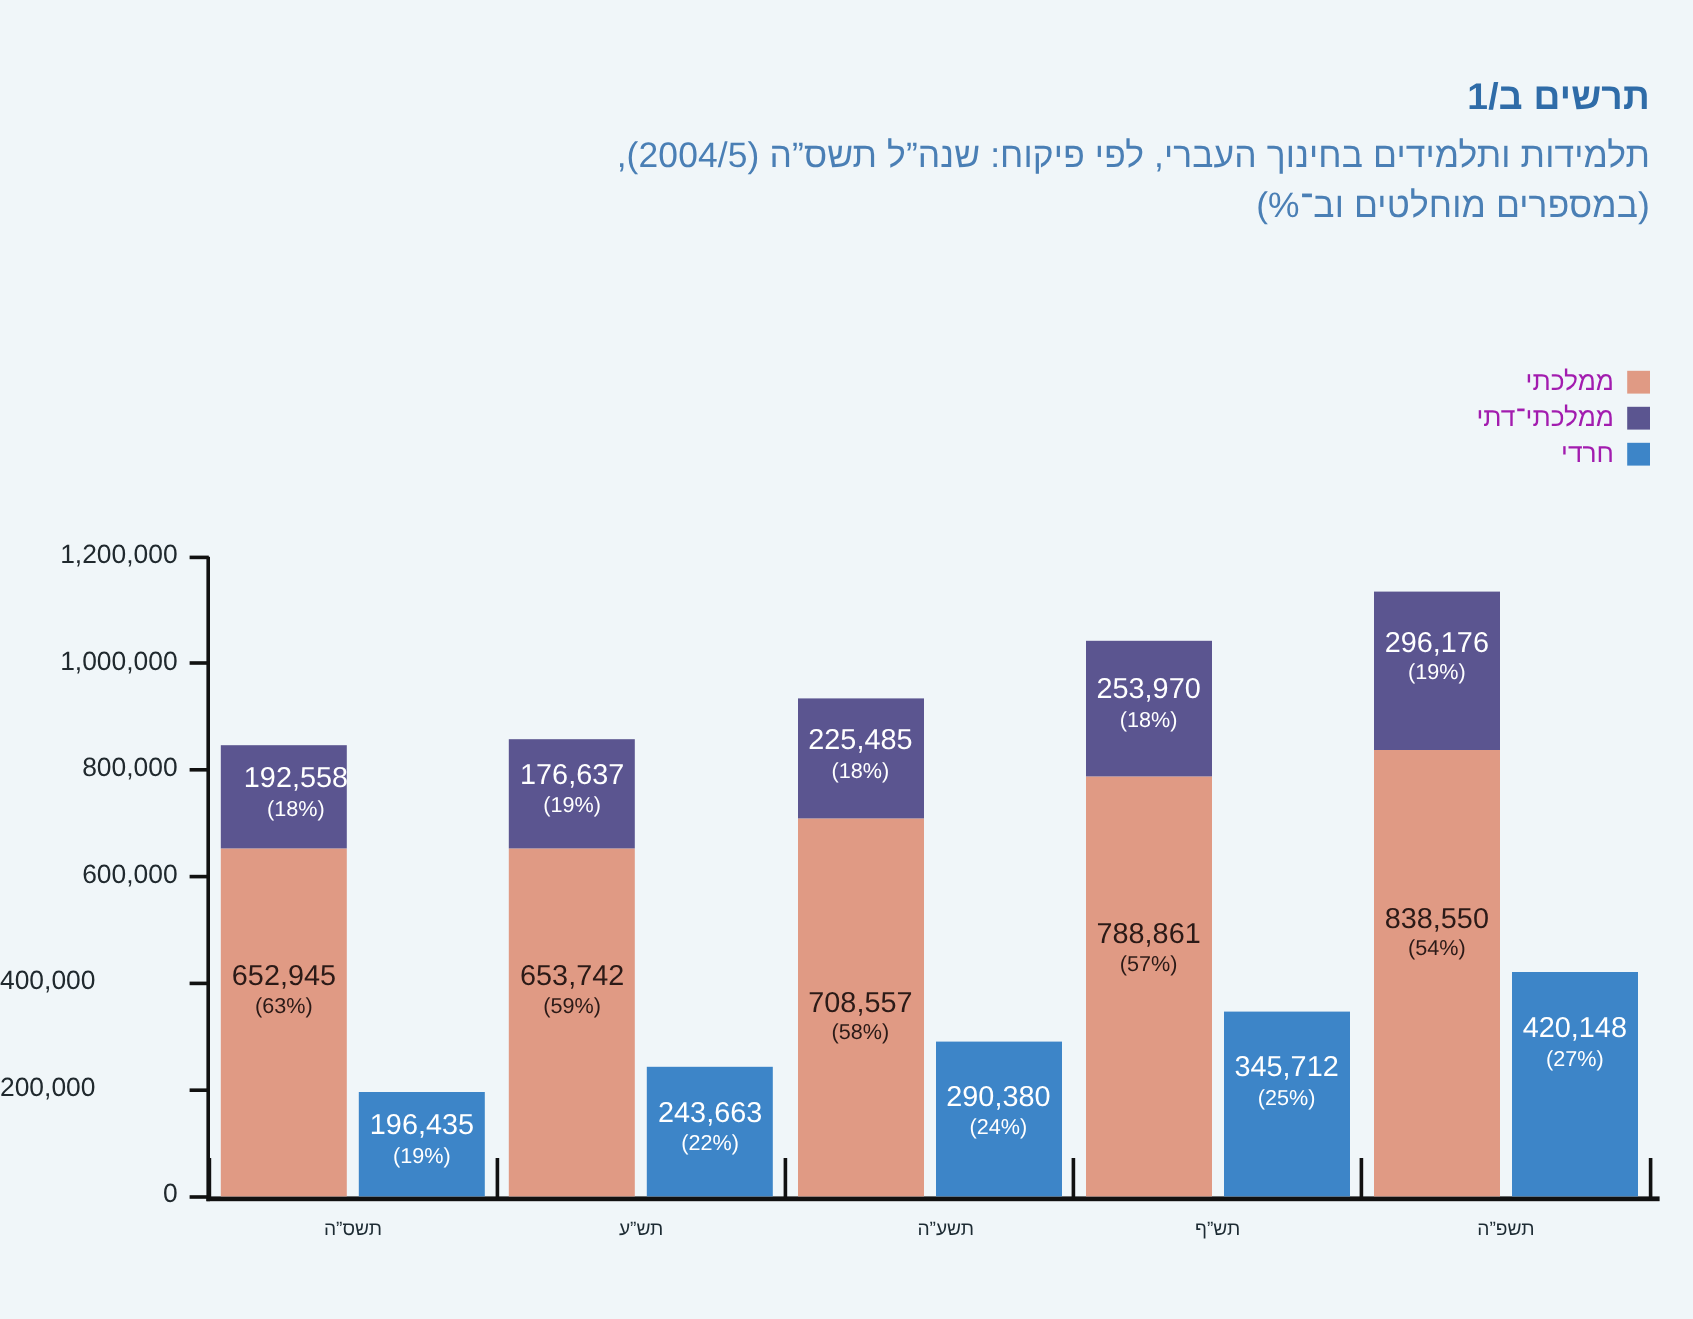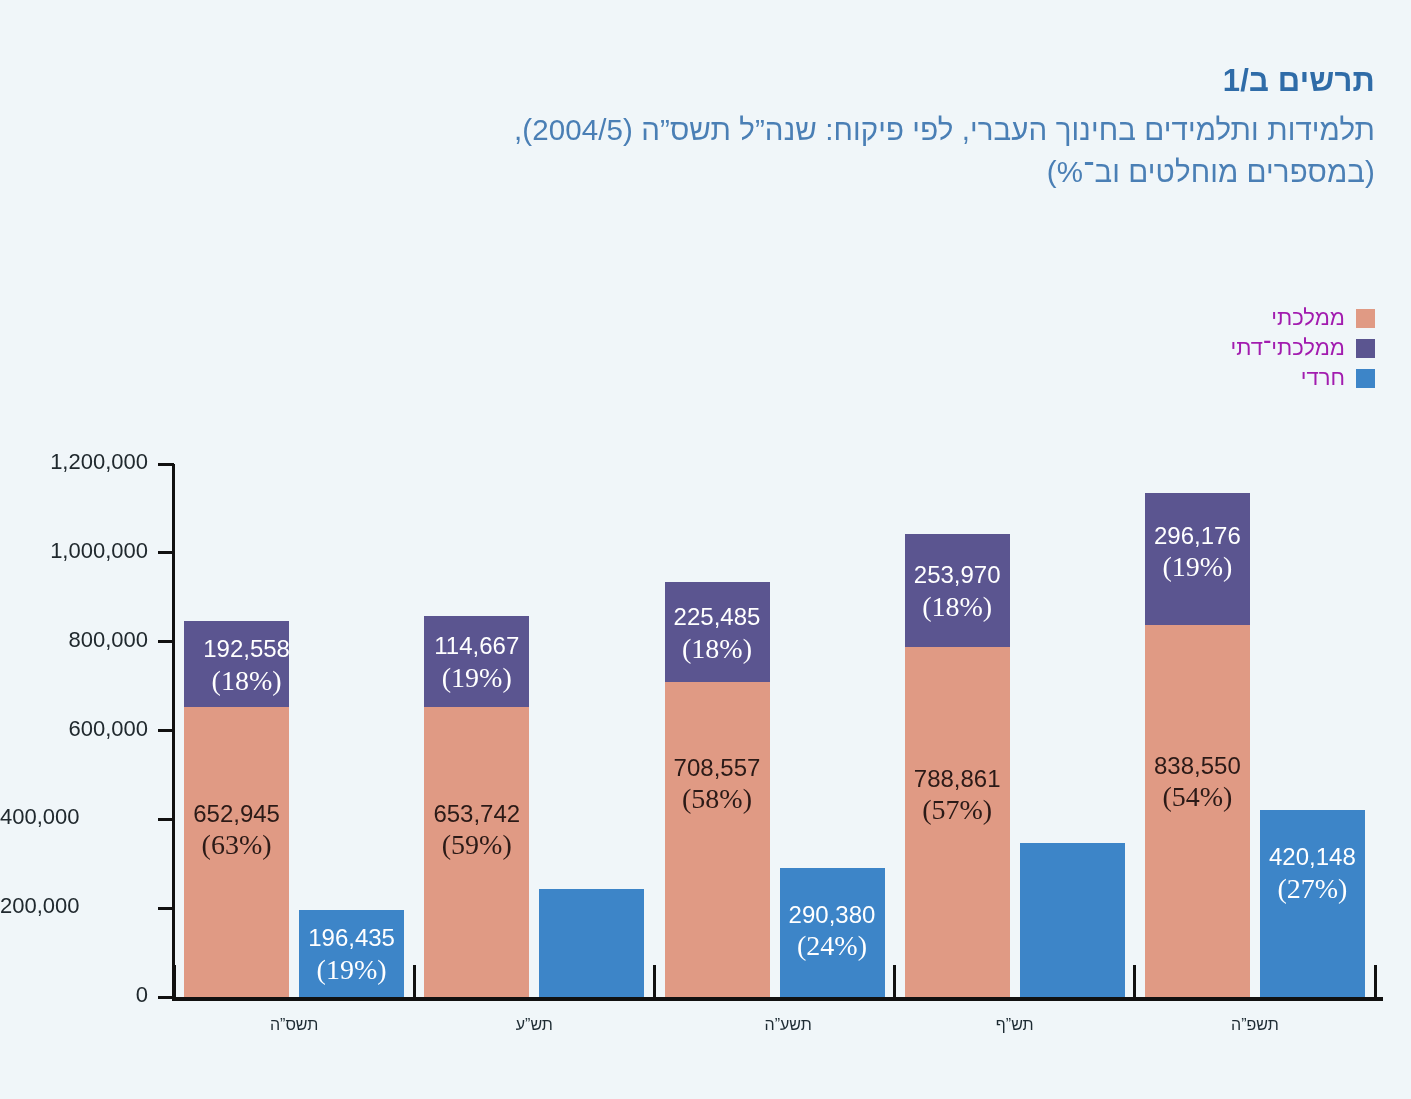--- a/index.html
+++ b/index.html
@@ -112,21 +112,21 @@
 
   .bar-label {
     position: absolute;
     text-align: center;
     direction: ltr;
     line-height: 1.18;
     white-space: nowrap;
     pointer-events: none;
   }
   .bar-label .v { display: block; font-size: 24px; }
-  .bar-label .p { display: block; font-size: 28px; font-family: Liberation Serif, serif; }
+  .bar-label .p { display: block; font-size: 18px; }
   .bar-label.light .v, .bar-label.light .p { color: #ffffff; }
   .bar-label.dark  .v, .bar-label.dark  .p { color: #2b1a17; }
 </style>
 </head>
 <body>
 
 <div id="page">
 
   <div id="header-block">
     <div id="chart-number">תרשים ב/1</div>
@@ -187,55 +187,63 @@
       </div>
       <div class="bar-label light" style="left: 287.1px; top: 924.375px; width: 129px;">
         <span class="v">196,435</span>
         <span class="p">(19%)</span>
       </div>
       <div class="xtick-label" style="left: 174px; top: 1016px; width: 240.2px;">תשס”ה</div>
       <div class="bar" style="left: 424.3px; top: 706.63px; width: 105px; height: 290.37px; background: rgb(224, 154, 132);"></div>
       <div class="bar" style="left: 424.3px; top: 616.016px; width: 105px; height: 90.6131px; background: rgb(91, 85, 144);"></div>
       <div class="bar" style="left: 539.3px; top: 888.773px; width: 105px; height: 108.227px; background: rgb(61, 133, 200);"></div>
       <div class="bar-label light" style="left: 412.3px; top: 632.323px; width: 129px;">
-        <span class="v">114,667</span>
+        <span class="v">176,637</span>
         <span class="p">(19%)</span>
       </div>
       <div class="bar-label dark" style="left: 412.3px; top: 799.585px; width: 129px;">
         <span class="v">653,742</span>
         <span class="p">(59%)</span>
+      </div>
+      <div class="bar-label light" style="left: 527.3px; top: 913.887px; width: 129px;">
+        <span class="v">243,663</span>
+        <span class="p">(22%)</span>
       </div>
       <div class="xtick-label" style="left: 414.2px; top: 1016px; width: 240.2px;">תש”ע</div>
       <div class="bar" style="left: 664.5px; top: 682.283px; width: 105px; height: 314.717px; background: rgb(224, 154, 132);"></div>
       <div class="bar" style="left: 664.5px; top: 582.13px; width: 105px; height: 100.153px; background: rgb(91, 85, 144);"></div>
       <div class="bar" style="left: 779.5px; top: 868.023px; width: 105px; height: 128.977px; background: rgb(61, 133, 200);"></div>
       <div class="bar-label light" style="left: 652.5px; top: 603.206px; width: 129px;">
         <span class="v">225,485</span>
         <span class="p">(18%)</span>
       </div>
-      <div class="bar-label dark" style="left: 652.5px; top: 754px; width: 129px;">
+      <div class="bar-label dark" style="left: 652.5px; top: 822px; width: 129px;">
         <span class="v">708,557</span>
         <span class="p">(58%)</span>
       </div>
       <div class="bar-label light" style="left: 767.5px; top: 901.023px; width: 129px;">
         <span class="v">290,380</span>
         <span class="p">(24%)</span>
       </div>
       <div class="xtick-label" style="left: 668px; top: 1016px; width: 240.2px;">תשע”ה</div>
       <div class="bar" style="left: 904.7px; top: 646.614px; width: 105px; height: 350.386px; background: rgb(224, 154, 132);"></div>
       <div class="bar" style="left: 904.7px; top: 533.809px; width: 105px; height: 112.805px; background: rgb(91, 85, 144);"></div>
       <div class="bar" style="left: 1019.7px; top: 843.446px; width: 105px; height: 153.554px; background: rgb(61, 133, 200);"></div>
       <div class="bar-label light" style="left: 892.7px; top: 561.212px; width: 129px;">
         <span class="v">253,970</span>
         <span class="p">(18%)</span>
       </div>
       <div class="bar-label dark" style="left: 892.7px; top: 764.776px; width: 129px;">
         <span class="v">788,861</span>
         <span class="p">(57%)</span>
       </div>
+      <div class="bar-label light" style="left: 1007.7px; top: 876.446px; width: 129px;">
+        <span class="v">345,712</span>
+        <span class="p">(25%)</span>
+      </div>
       <div class="xtick-label" style="left: 894.6px; top: 1016px; width: 240.2px;">תש”ף</div>
       <div class="bar" style="left: 1144.9px; top: 624.544px; width: 105px; height: 372.456px; background: rgb(224, 154, 132);"></div>
       <div class="bar" style="left: 1144.9px; top: 492.993px; width: 105px; height: 131.552px; background: rgb(91, 85, 144);"></div>
       <div class="bar" style="left: 1259.9px; top: 810.384px; width: 105px; height: 186.616px; background: rgb(61, 133, 200);"></div>
       <div class="bar-label light" style="left: 1132.9px; top: 521.993px; width: 129px;">
         <span class="v">296,176</span>
         <span class="p">(19%)</span>
       </div>
       <div class="bar-label dark" style="left: 1132.9px; top: 751.976px; width: 129px;">
         <span class="v">838,550</span>

